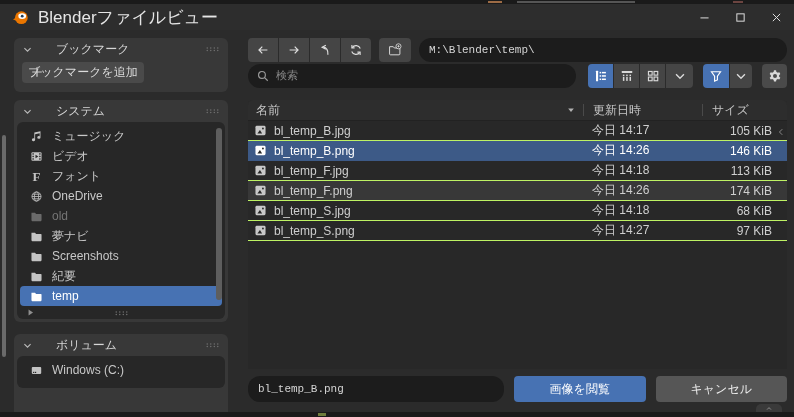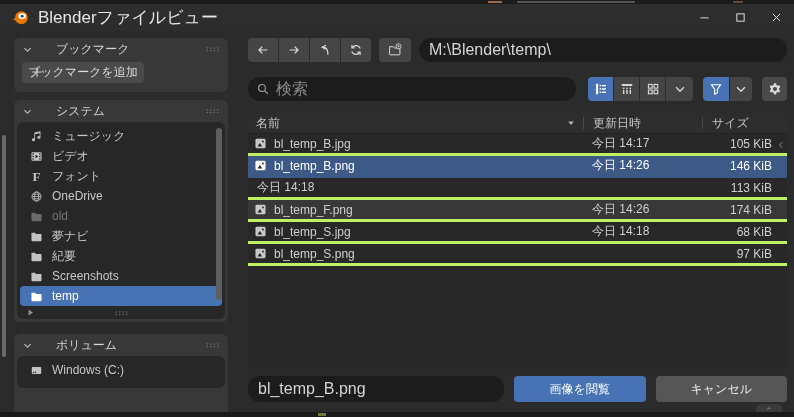--- a/index.html
+++ b/index.html
@@ -54,23 +54,23 @@
   
   .main{flex:1;display:flex;flex-direction:column;min-width:0;box-sizing:border-box;
     padding:8px 7px 0 8px;position:relative;}
   .row1{display:flex;height:24px;flex:none;}
   .btn-group{display:flex;gap:1px;border-radius:4px;overflow:hidden;}
   .tbtn{width:30px;background:#454545;display:flex;align-items:center;justify-content:center;
     color:#dcdcdc;border:none;padding:0;}
   .tbtn svg{width:14px;height:14px;}
   .tbtn.single{border-radius:4px;margin-left:8px;width:32px;}
   .text-input{background:#1c1c1c;border:none;border-radius:12px;color:#d4d4d4;outline:none;
-    font-family:Liberation Sans, sans-serif;font-size:16px;}
+    font-family:Liberation Mono, monospace;font-size:11px;}
   .path-input{flex:1;margin-left:8px;padding:0 10px;}
-  .row2{display:flex;height:24px;margin-top:15px;flex:none;align-items:stretch;}
+  .row2{display:flex;height:24px;margin-top:2px;flex:none;align-items:stretch;}
   .search-wrap{flex:1;position:relative;margin-right:12px;}
   .search-input{width:100%;height:100%;box-sizing:border-box;padding:0 8px 0 28px;}
   .search-input::placeholder{color:#8a8a8a;}
   .search-icon{position:absolute;left:8px;top:5px;width:14px;height:14px;color:#9a9a9a;}
   .search-icon svg{width:14px;height:14px;}
   .vbtn{width:25px;background:#454545;display:flex;align-items:center;justify-content:center;
     color:#d8d8d8;border:none;padding:0;}
   .vbtn svg{width:14px;height:14px;}
   .vbtn.sel{background:#4772b3;color:#fff;}
   .ml10{margin-left:10px;}
@@ -79,21 +79,21 @@
   .list-area{margin-top:12px;flex:1;background:#282828;border-radius:5px 5px 0 0;overflow:hidden;
     display:flex;flex-direction:column;position:relative;min-height:0;}
   .list-header{height:20px;background:#2d2d2d;display:flex;align-items:center;color:#c6c6c6;
     border-bottom:1px solid #222;flex:none;}
   .hcol-name{flex:1;display:flex;align-items:center;padding-left:8px;min-width:0;}
   .sort-icon{margin-left:auto;margin-right:7px;width:10px;height:10px;color:#b2b2b2;display:flex;}
   .sort-icon svg{width:10px;height:10px;}
   .col-sep{width:1px;height:12px;background:#4a4a4a;flex:none;}
   .hcol-date{width:118px;padding-left:9px;box-sizing:border-box;flex:none;}
   .hcol-size{width:84px;padding-left:9px;box-sizing:border-box;flex:none;}
-  .file-row{height:19px;display:flex;align-items:center;color:#cfcfcf;border-bottom:3px solid #bef264;justify-content:space-between;}
+  .file-row{height:19px;display:flex;align-items:center;color:#cfcfcf;border-bottom:1px solid #bef264;}
   .file-row .name{flex:1;display:flex;align-items:center;gap:6px;padding-left:5px;min-width:0;}
   .file-row .icn{width:15px;height:15px;display:flex;align-items:center;justify-content:center;color:#c8c8c8;flex:none;}
   .file-row .icn svg{width:13px;height:13px;}
   .file-row .date{width:119px;padding-left:9px;box-sizing:border-box;flex:none;}
   .file-row .size{width:85px;padding-right:15px;box-sizing:border-box;flex:none;text-align:right;}
   .file-row.selected{background:#3d5a87;color:#fff;border-bottom-color:#3d5a87;}
   .file-row.selected .icn{color:#fff;}
   .file-row.active{background:#383838;}
   .corner-arrow{position:absolute;right:1px;top:26px;width:10px;height:12px;color:#8d8d8d;display:flex;}
   .corner-arrow svg{width:10px;height:12px;}
@@ -258,29 +258,29 @@
                   </svg>
                 </span>
     <span class="label">夢ナビ</span>
   </div>
               <div class="sys-item">
     <span class="icn">
                   <svg viewBox="0 0 16 16" fill="currentColor">
                     <path d="M1.8 3.4h4.4l1.3 1.6h6a.7.7 0 0 1 .7.7v7a1 1 0 0 1-1 1H2.8a1 1 0 0 1-1-1z"></path>
                   </svg>
                 </span>
+    <span class="label">Screenshots</span>
+  </div>
+              <div class="sys-item">
+    <span class="icn">
+                  <svg viewBox="0 0 16 16" fill="currentColor">
+                    <path d="M1.8 3.4h4.4l1.3 1.6h6a.7.7 0 0 1 .7.7v7a1 1 0 0 1-1 1H2.8a1 1 0 0 1-1-1z"></path>
+                  </svg>
+                </span>
     <span class="label">紀要</span>
-  </div>
-              <div class="sys-item">
-    <span class="icn">
-                  <svg viewBox="0 0 16 16" fill="currentColor">
-                    <path d="M1.8 3.4h4.4l1.3 1.6h6a.7.7 0 0 1 .7.7v7a1 1 0 0 1-1 1H2.8a1 1 0 0 1-1-1z"></path>
-                  </svg>
-                </span>
-    <span class="label">Screenshots</span>
   </div>
               <div class="sys-item selected">
     <span class="icn">
                   <svg viewBox="0 0 16 16" fill="currentColor">
                     <path d="M1.8 3.4h4.4l1.3 1.6h6a.7.7 0 0 1 .7.7v7a1 1 0 0 1-1 1H2.8a1 1 0 0 1-1-1z"></path>
                   </svg>
                 </span>
     <span class="label">temp</span>
   </div>
             </div>
@@ -486,20 +486,30 @@
                     <path d="M4.2 11.6l3.1-4.2 2.7 4.2z" fill="#262626"></path>
                     <circle cx="11" cy="5.6" r="1.15" fill="#262626"></circle>
                   </svg>
                 </span>
       <span>bl_temp_B.png</span>
     </span>
     <span class="date">今日 14:26</span>
     <span class="size">146 KiB</span>
   </div>
             <div class="file-row">
+    <span class="name">
+      <span class="icn">
+                  <svg viewBox="0 0 16 16">
+                    <rect x="1.8" y="2.3" width="12.4" height="11.4" rx="1.6" fill="currentColor"></rect>
+                    <path d="M4.2 11.6l3.1-4.2 2.7 4.2z" fill="#262626"></path>
+                    <circle cx="11" cy="5.6" r="1.15" fill="#262626"></circle>
+                  </svg>
+                </span>
+      <span>bl_temp_F.jpg</span>
+    </span>
     <span class="date">今日 14:18</span>
     <span class="size">113 KiB</span>
   </div>
             <div class="file-row active">
     <span class="name">
       <span class="icn">
                   <svg viewBox="0 0 16 16">
                     <rect x="1.8" y="2.3" width="12.4" height="11.4" rx="1.6" fill="currentColor"></rect>
                     <path d="M4.2 11.6l3.1-4.2 2.7 4.2z" fill="#262626"></path>
                     <circle cx="11" cy="5.6" r="1.15" fill="#262626"></circle>
@@ -528,20 +538,21 @@
     <span class="name">
       <span class="icn">
                   <svg viewBox="0 0 16 16">
                     <rect x="1.8" y="2.3" width="12.4" height="11.4" rx="1.6" fill="currentColor"></rect>
                     <path d="M4.2 11.6l3.1-4.2 2.7 4.2z" fill="#262626"></path>
                     <circle cx="11" cy="5.6" r="1.15" fill="#262626"></circle>
                   </svg>
                 </span>
       <span>bl_temp_S.png</span>
     </span>
+    <span class="date">今日 14:27</span>
     <span class="size">97 KiB</span>
   </div>
           </div>
         <div class="corner-arrow">
             <svg viewBox="0 0 16 16" fill="none" stroke="currentColor" stroke-width="1.5">
               <path d="M10 3.5L5.5 8 10 12.5"></path>
             </svg>
           </div>
       </div>
 

